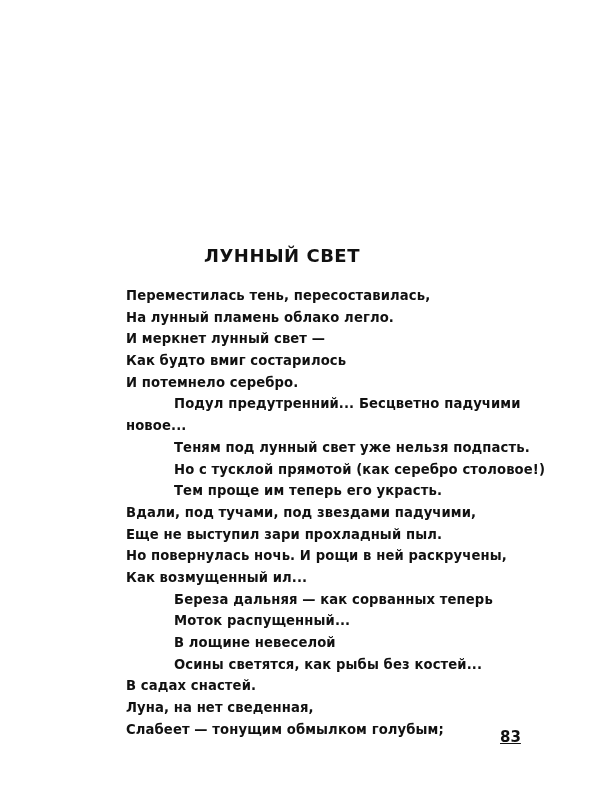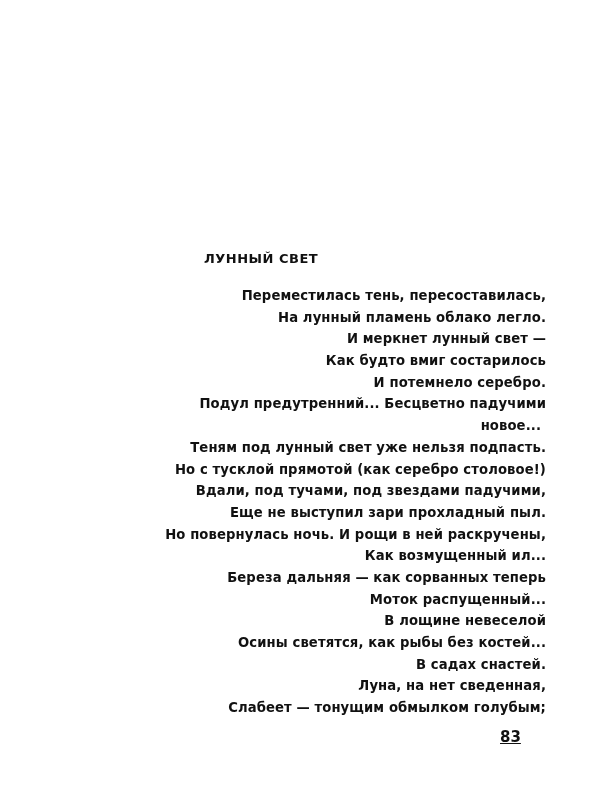--- a/index.html
+++ b/index.html
@@ -1,49 +1,50 @@
 <!DOCTYPE html>
 <html><head>
   <meta charset="utf-8">
   <style>
     html, body { margin: 0; padding: 0; }
     body {
       width: 600px; height: 800px; background: #ffffff; position: relative; overflow: hidden;
       font-family: "DejaVu Sans", sans-serif; color: #111111;
     }
     .title {
-      position: absolute; left: 204px; top: 251px;
-      font-size: 13px; font-weight: bold; letter-spacing: 0.5px;
+      position: absolute; left: 204px; top: 245px;
+      font-size: 18px; font-weight: bold; letter-spacing: 0.5px;
     }
     .poem { position: absolute; left: 126px; top: 285px; width: 420px; }
     .line {
       height: 21.7px; line-height: 21.7px; font-size: 13.2px; font-weight: bold;
-      white-space: nowrap; letter-spacing: 0.1px; text-align: right;
+      white-space: nowrap; letter-spacing: 0.1px;
     }
     .line.indent { padding-left: 48px; }
-    .line.right { text-align: right; padding-right: 5px; }
+    .line.right { padding-right: 5px; }
     .page-number {
       position: absolute; left: 500px; top: 728px; font-size: 15px; font-weight: bold; text-decoration: underline;
     }
   </style>
 </head>
 <body>
 
 <div class="title">ЛУННЫЙ СВЕТ</div>
 
 <div class="poem">
   <div class="line">Переместилась тень, пересоставилась,</div>
   <div class="line">На лунный пламень облако легло.</div>
   <div class="line">И меркнет лунный свет —</div>
   <div class="line">Как будто вмиг состарилось</div>
   <div class="line">И потемнело серебро.</div>
   <div class="line indent">Подул предутренний... Бесцветно падучими</div>
   <div class="line right">новое...</div>
   <div class="line indent">Теням под лунный свет уже нельзя подпасть.</div>
   <div class="line indent">Но с тусклой прямотой (как серебро столовое!)</div>
+  <div class="line indent">Тем проще им теперь его украсть.</div>
   <div class="line">Вдали, под тучами, под звездами падучими,</div>
   <div class="line">Еще не выступил зари прохладный пыл.</div>
   <div class="line">Но повернулась ночь. И рощи в ней раскручены,</div>
   <div class="line">Как возмущенный ил...</div>
   <div class="line indent">Береза дальняя — как сорванных теперь</div>
   <div class="line indent">Моток распущенный...</div>
   <div class="line indent">В лощине невеселой</div>
   <div class="line indent">Осины светятся, как рыбы без костей...</div>
   <div class="line">В садах снастей.</div>
   <div class="line">Луна, на нет сведенная,</div>

